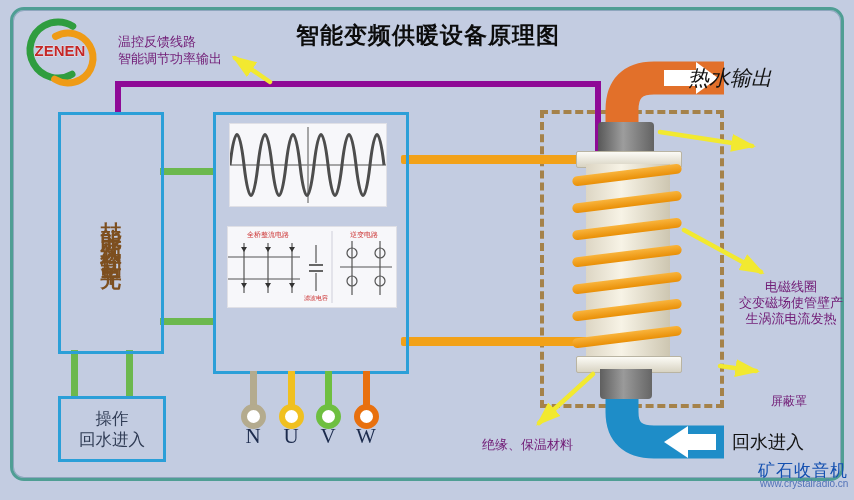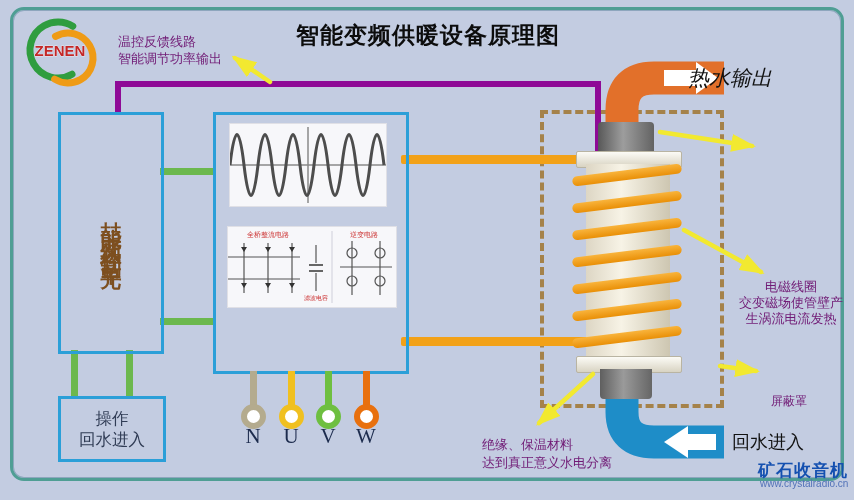--- a/index.html
+++ b/index.html
@@ -85,21 +85,21 @@
   .heater-body{left:586px; top:164px; width:84px; height:196px; z-index:5;
     background:linear-gradient(to right,#ddd6c4,#f7f3e6 42%,#cdc6b1);}
   .heater-foot{left:600px; top:369px; width:52px; height:30px; z-index:5;
     background:linear-gradient(to right,#5f5f5f,#9a9a9a 45%,#666); border-radius:0 0 4px 4px;}
   .coil-loop{left:572px; width:110px; height:10px; z-index:6;
     background:linear-gradient(#f9b43c,#e98f06); border-radius:6px;
     transform:rotate(-7deg);}
   .arrows-svg{left:0; top:0; z-index:8;}
   .logo-svg{left:18px; top:10px; z-index:3;}
   
-  .wm-name{left:758px; top:459px; font-size:17px; font-weight:bold;
+  .wm-name{left:758px; top:459px; font-size:17px; font-weight:normal;
     color:#1450b0; z-index:9; letter-spacing:1px;}
   .wm-url{left:760px; top:478px; font-size:10px; color:#5272b8; z-index:9;}
   .txt{z-index:7;}
 </style>
 </head>
 <body>
 
 <div class="canvas">
 
   <div class="abs outer-frame"></div>
@@ -231,19 +231,18 @@
   <div class="abs red-note note-coil txt">
     <div>电磁线圈</div>
     <div>交变磁场使管壁产</div>
     <div>生涡流电流发热</div>
   </div>
 
   <div class="abs red-note note-shield txt">屏蔽罩</div>
 
   <div class="abs red-note note-insulation txt">
     <div>绝缘、保温材料</div>
-    <div>达到真正意义水电分离</div>
   </div>
 
   <div class="abs wm-name">矿石收音机</div>
   <div class="abs wm-url">www.crystalradio.cn</div>
 
 </div>
 
 </body></html>

